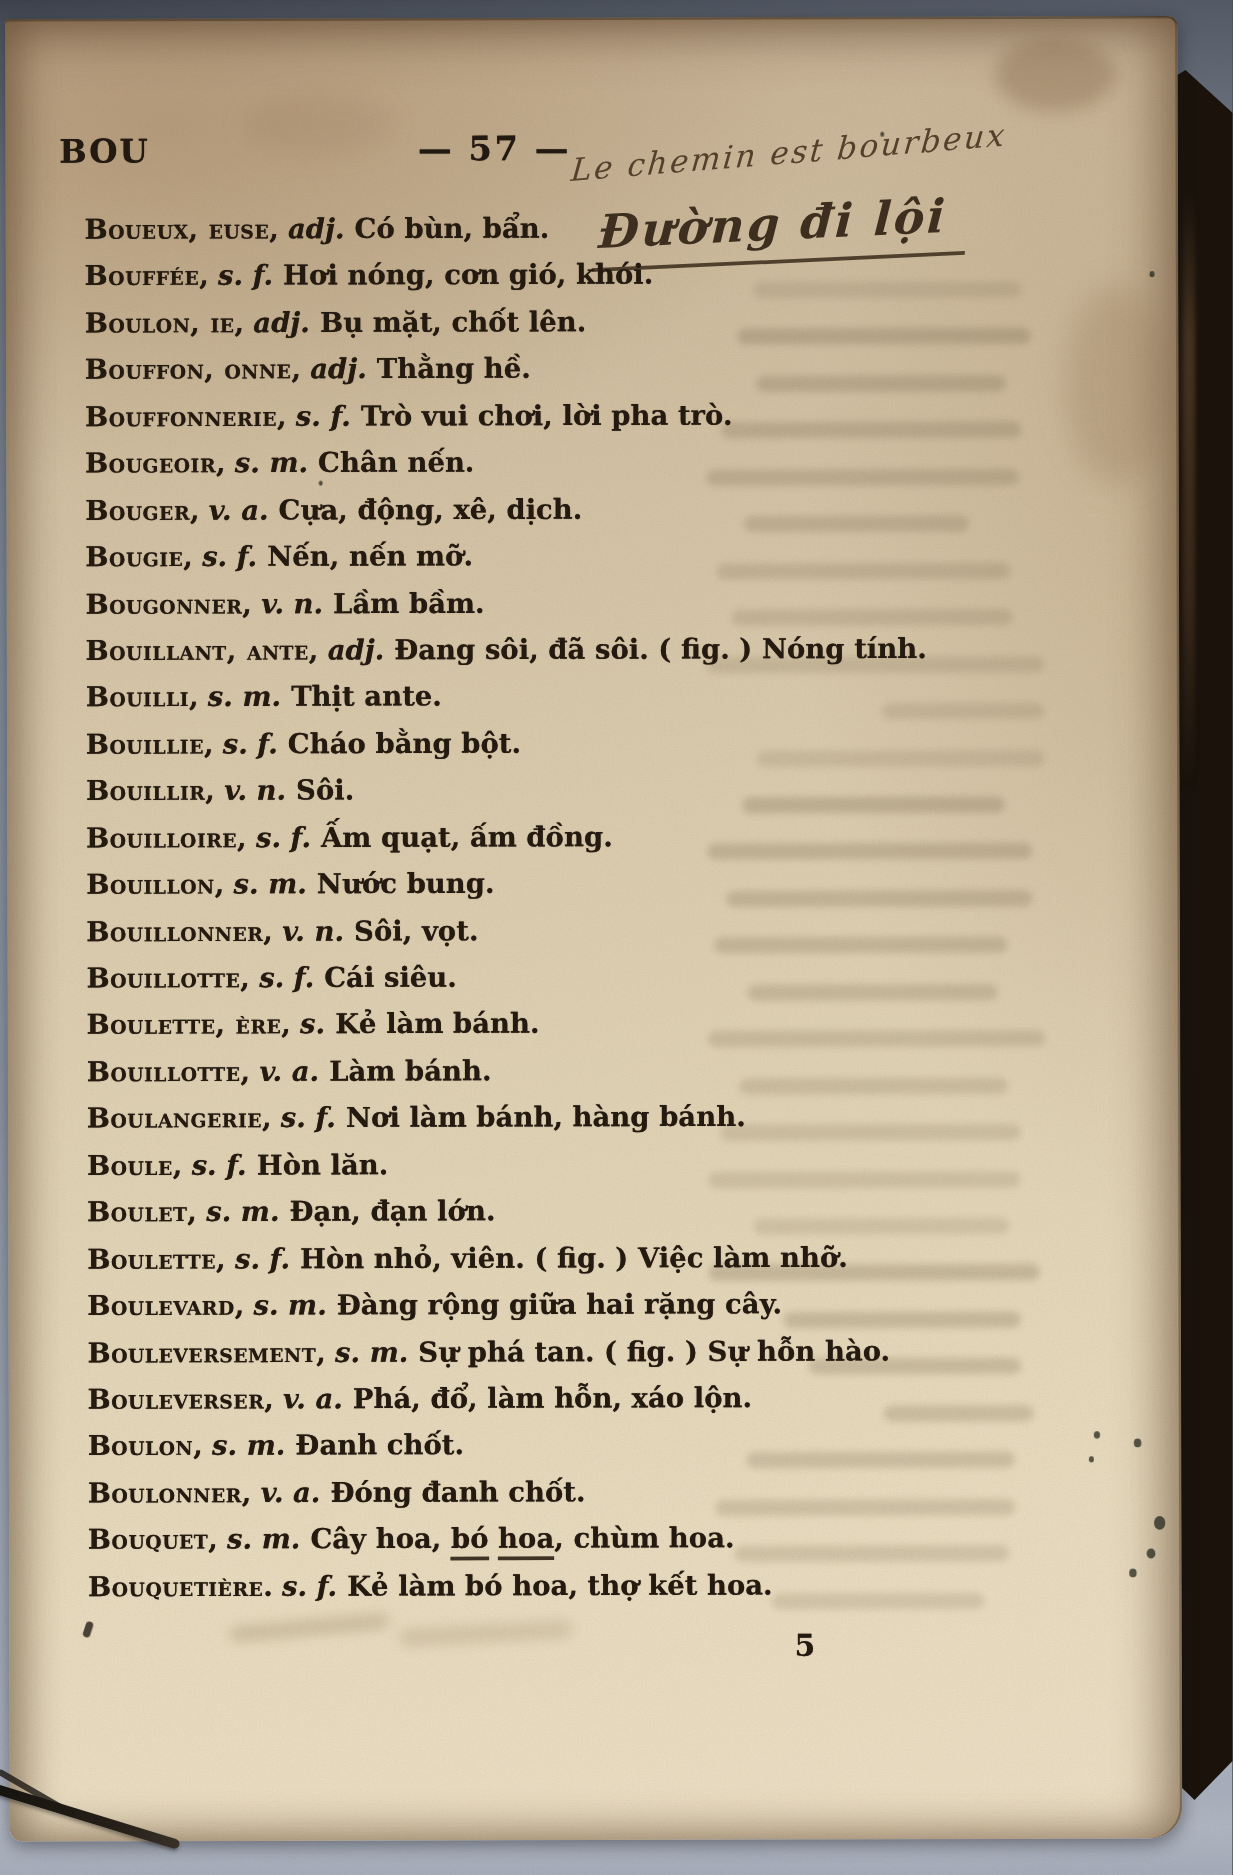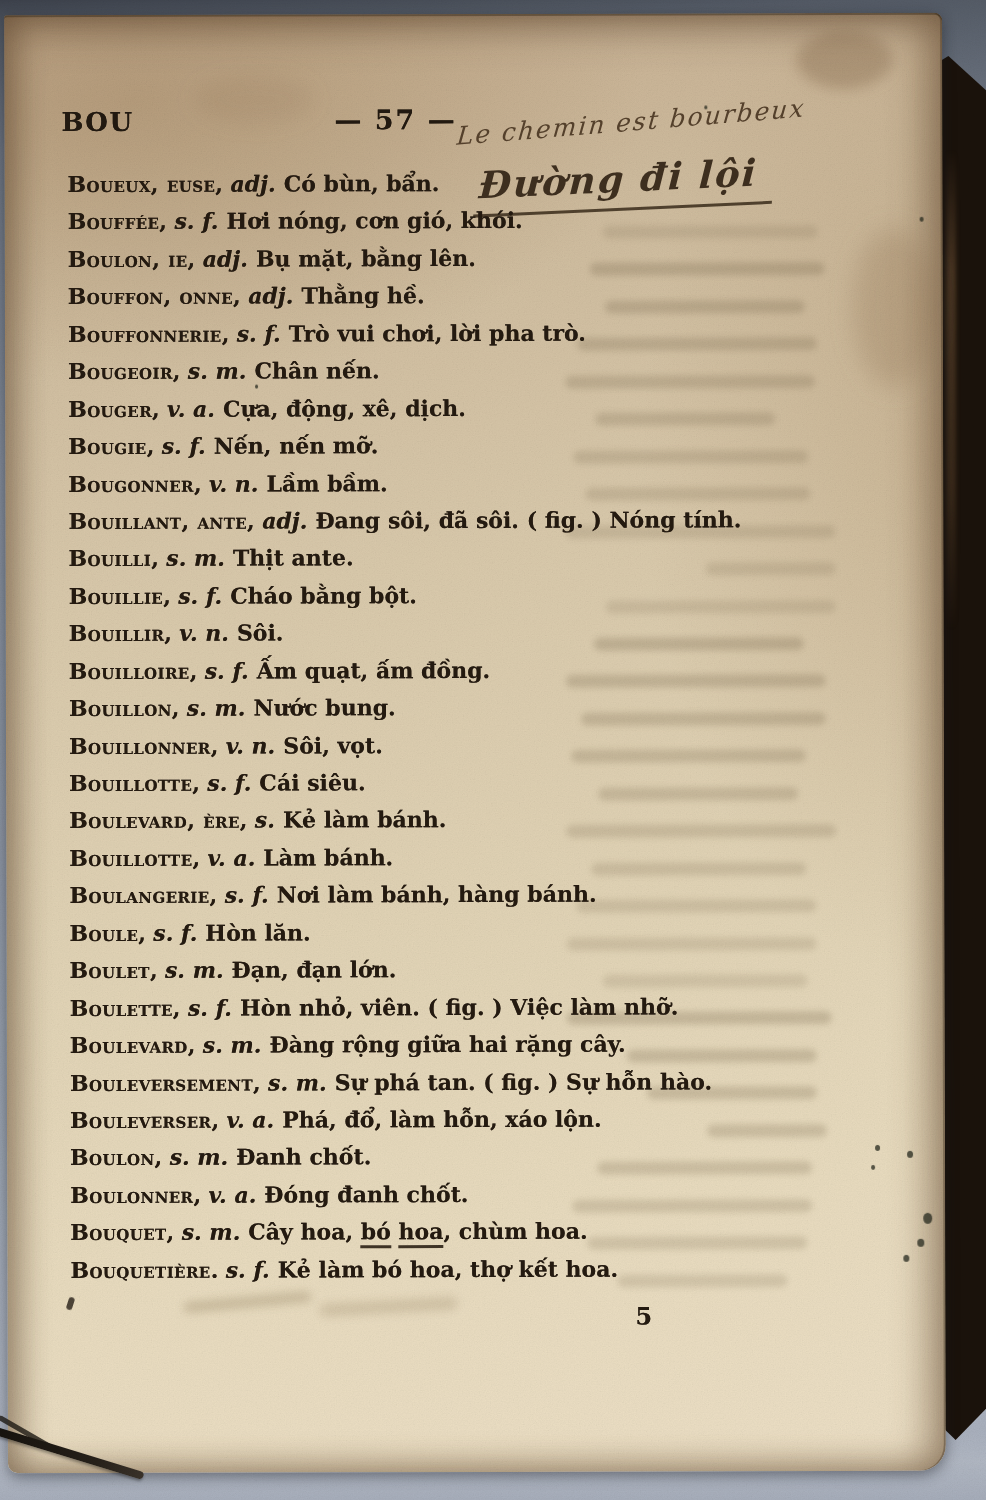--- a/index.html
+++ b/index.html
@@ -46,21 +46,21 @@
       inset 0 -14px 30px rgba(120,95,60,.14),
       0 4px 14px rgba(20,22,28,.45);
   }
   .page-edge-line{
     position:absolute;left:0;top:0;width:938px;height:1458px;border-radius:3px 8px 26px 10px;
     box-shadow:inset 0 2px 0 rgba(30,20,10,.35), inset -2px 0 0 rgba(40,26,12,.30);
     pointer-events:none;
   }
   
   .running-head{
-    position:absolute;left:57px;top:92px;font-weight:bold;font-size:26px;
+    position:absolute;left:43px;top:92px;font-weight:bold;font-size:26px;
     letter-spacing:1.5px;color:#221910;text-shadow:0 0 .6px rgba(34,25,16,.8);
   }
   .folio{
     position:absolute;left:330px;top:90px;width:160px;
     font-weight:bold;font-size:27px;color:#221910;letter-spacing:2px;
     text-shadow:0 0 .6px rgba(34,25,16,.8);
   }
   
   .hw{position:absolute;font-style:italic;white-space:nowrap;}
   .hw-fr{
@@ -171,36 +171,36 @@
 
     <div class="running-head">BOU</div>
     <div class="folio">— 57 —</div>
 
     <div class="hw hw-fr">Le chemin est bourbeux</div>
     <div class="hw hw-vn">Đường đi lội</div>
 
     <div class="entries" id="entries">
         <div class="entry"><span class="head">Boueux, euse,</span><span class="pos">adj.</span><span class="def">Có bùn, bẩn.</span></div>
         <div class="entry"><span class="head">Bouffée,</span><span class="pos">s. f.</span><span class="def">Hơi nóng, cơn gió, khói.</span></div>
-        <div class="entry"><span class="head">Boulon, ie,</span><span class="pos">adj.</span><span class="def">Bụ mặt, bằng lên.</span></div>
+        <div class="entry"><span class="head">Boulon, ie,</span><span class="pos">adj.</span><span class="def">Bụ mặt, chốt lên.</span></div>
         <div class="entry"><span class="head">Bouffon, onne,</span><span class="pos">adj.</span><span class="def">Thằng hề.</span></div>
         <div class="entry"><span class="head">Bouffonnerie,</span><span class="pos">s. f.</span><span class="def">Trò vui chơi, lời pha trò.</span></div>
         <div class="entry"><span class="head">Bougeoir,</span><span class="pos">s. m.</span><span class="def">Chân nến.</span></div>
         <div class="entry"><span class="head">Bouger,</span><span class="pos">v. a.</span><span class="def">Cựa, động, xê, dịch.</span></div>
         <div class="entry"><span class="head">Bougie,</span><span class="pos">s. f.</span><span class="def">Nến, nến mỡ.</span></div>
         <div class="entry"><span class="head">Bougonner,</span><span class="pos">v. n.</span><span class="def">Lầm bầm.</span></div>
         <div class="entry"><span class="head">Bouillant, ante,</span><span class="pos">adj.</span><span class="def">Đang sôi, đã sôi. ( fig. ) Nóng tính.</span></div>
         <div class="entry"><span class="head">Bouilli,</span><span class="pos">s. m.</span><span class="def">Thịt ante.</span></div>
         <div class="entry"><span class="head">Bouillie,</span><span class="pos">s. f.</span><span class="def">Cháo bằng bột.</span></div>
         <div class="entry"><span class="head">Bouillir,</span><span class="pos">v. n.</span><span class="def">Sôi.</span></div>
         <div class="entry"><span class="head">Bouilloire,</span><span class="pos">s. f.</span><span class="def">Ấm quạt, ấm đồng.</span></div>
         <div class="entry"><span class="head">Bouillon,</span><span class="pos">s. m.</span><span class="def">Nước bung.</span></div>
         <div class="entry"><span class="head">Bouillonner,</span><span class="pos">v. n.</span><span class="def">Sôi, vọt.</span></div>
         <div class="entry"><span class="head">Bouillotte,</span><span class="pos">s. f.</span><span class="def">Cái siêu.</span></div>
-        <div class="entry"><span class="head">Boulevard, ère,</span><span class="pos">s.</span><span class="def">Kẻ làm bánh.</span></div>
+        <div class="entry"><span class="head">Boulette, ère,</span><span class="pos">s.</span><span class="def">Kẻ làm bánh.</span></div>
         <div class="entry"><span class="head">Bouillotte,</span><span class="pos">v. a.</span><span class="def">Làm bánh.</span></div>
         <div class="entry"><span class="head">Boulangerie,</span><span class="pos">s. f.</span><span class="def">Nơi làm bánh, hàng bánh.</span></div>
         <div class="entry"><span class="head">Boule,</span><span class="pos">s. f.</span><span class="def">Hòn lăn.</span></div>
         <div class="entry"><span class="head">Boulet,</span><span class="pos">s. m.</span><span class="def">Đạn, đạn lớn.</span></div>
         <div class="entry"><span class="head">Boulette,</span><span class="pos">s. f.</span><span class="def">Hòn nhỏ, viên. ( fig. ) Việc làm nhỡ.</span></div>
         <div class="entry"><span class="head">Boulevard,</span><span class="pos">s. m.</span><span class="def">Đàng rộng giữa hai rặng cây.</span></div>
         <div class="entry"><span class="head">Bouleversement,</span><span class="pos">s. m.</span><span class="def">Sự phá tan. ( fig. ) Sự hỗn hào.</span></div>
         <div class="entry"><span class="head">Bouleverser,</span><span class="pos">v. a.</span><span class="def">Phá, đổ, làm hỗn, xáo lộn.</span></div>
         <div class="entry"><span class="head">Boulon,</span><span class="pos">s. m.</span><span class="def">Đanh chốt.</span></div>
         <div class="entry"><span class="head">Boulonner,</span><span class="pos">v. a.</span><span class="def">Đóng đanh chốt.</span></div>

